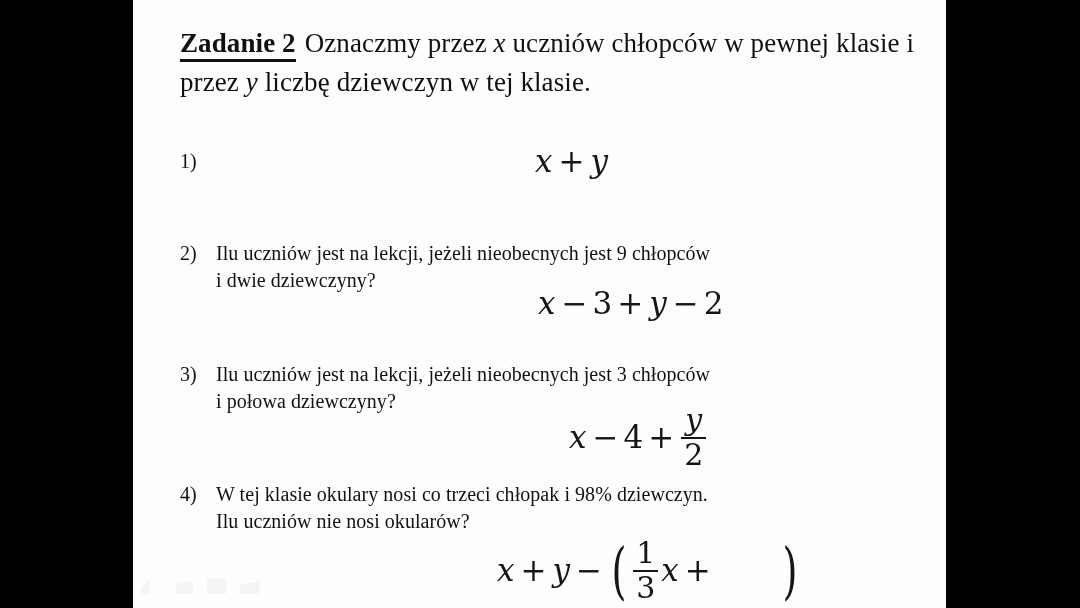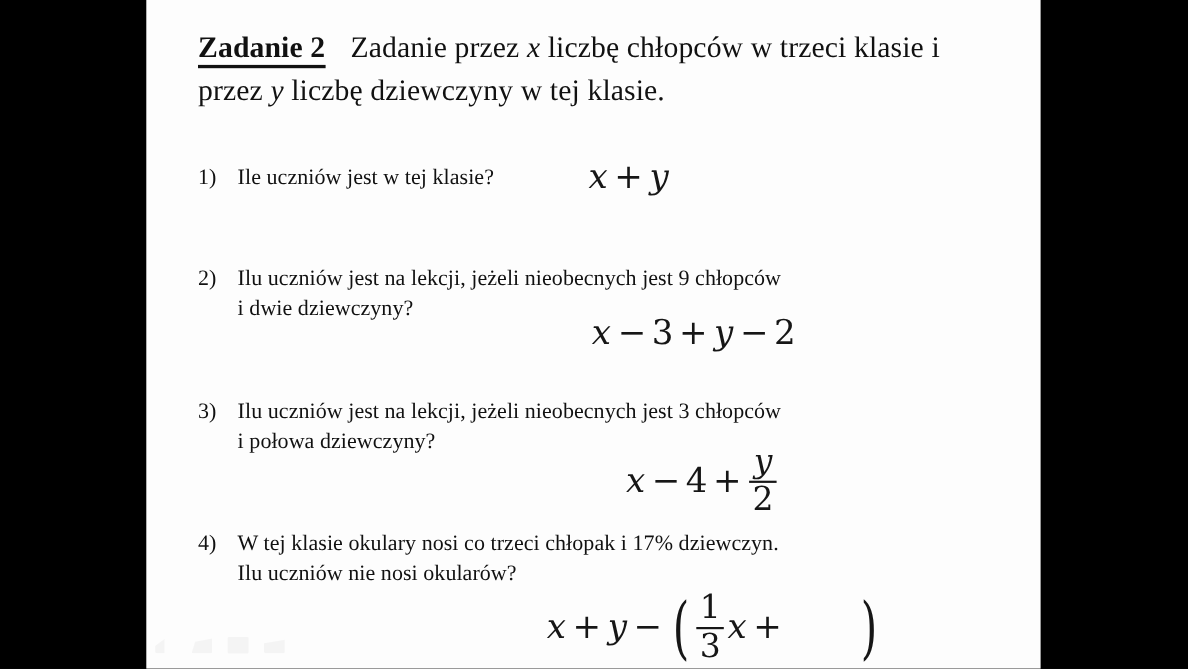--- a/index.html
+++ b/index.html
@@ -40,21 +40,21 @@
     width: 740px;
     font-size: 27px;
     line-height: 39px;
     color: #111111;
     letter-spacing: .1px;
   }
   #heading .task-label {
     font-weight: bold;
     border-bottom: 3px solid #111111;
     padding-bottom: 1px;
-    margin-right: 23px;
+    margin-right: 9px;
   }
   .ital {
     font-style: italic;
   }
 
   
   .qitem {
     position: absolute;
     left: 0;
     width: 813px;
@@ -163,28 +163,27 @@
   .ghost.d { clip-path: polygon(0 38%, 100% 18%, 100% 100%, 0 100%); }
 </style>
 </head>
 <body>
 
 <div id="screen">
 
   <div id="page">
 
     <div id="heading">
-      <span class="task-label">Zadanie 2</span><span>Zadanie przez </span><span class="ital">x</span><span> liczbę chłopców w trzeci</span>
-      <span>klasie i przez </span><span class="ital">y</span><span> liczbę dziewczyny w tej klasie.</span>
+      <span class="task-label">Zadanie 2</span><span>Oznaczmy przez </span><span class="ital">x</span><span> uczniów chłopców w pewnej</span>
+      <span>klasie i przez </span><span class="ital">y</span><span> liczbę dziewczyn w tej klasie.</span>
     </div>
 
     <div class="qitem">
       <div class="qrow" style="left:47px; top:148px;">
         <div class="qnum">1)</div>
-        <div class="qtext">Ile uczniów jest w tej klasie?</div>
       </div>
       <div class="formula" style="left:401px; top:146px;">
         <span class="v">x</span><span class="op">+</span><span class="v">y</span>
       </div>
     </div>
 
     <div class="qitem">
       <div class="qrow" style="left:47px; top:240px;">
         <div class="qnum">2)</div>
         <div class="qtext">Ilu uczniów jest na lekcji, jeżeli nieobecnych jest 9 chłopców
@@ -202,21 +201,21 @@
 i połowa dziewczyny?</div>
       </div>
       <div class="formula" style="left:435px; top:405px;">
         <span class="v">x</span><span class="op">−</span><span class="num">4</span><span class="op">+</span><span class="frac"><span class="top ital">y</span><span class="bar"></span><span class="bot">2</span></span>
       </div>
     </div>
 
     <div class="qitem">
       <div class="qrow" style="left:47px; top:481px;">
         <div class="qnum">4)</div>
-        <div class="qtext">W tej klasie okulary nosi co trzeci chłopak i 17% dziewczyn.
+        <div class="qtext">W tej klasie okulary nosi co trzeci chłopak i 98% dziewczyn.
 Ilu uczniów nie nosi okularów?</div>
       </div>
       <div class="formula" style="left:363px; top:538px;">
         <span class="v">x</span><span class="op">+</span><span class="v">y</span><span class="op">−</span><span class="paren">(</span><span class="frac"><span class="top">1</span><span class="bar"></span><span class="bot">3</span></span><span class="v">x</span><span class="op">+</span><span class="gap"></span><span class="paren">)</span>
       </div>
     </div>
 
     <div id="ghost-bar">
       <span class="ghost a"></span>
       <span class="ghost b"></span>

